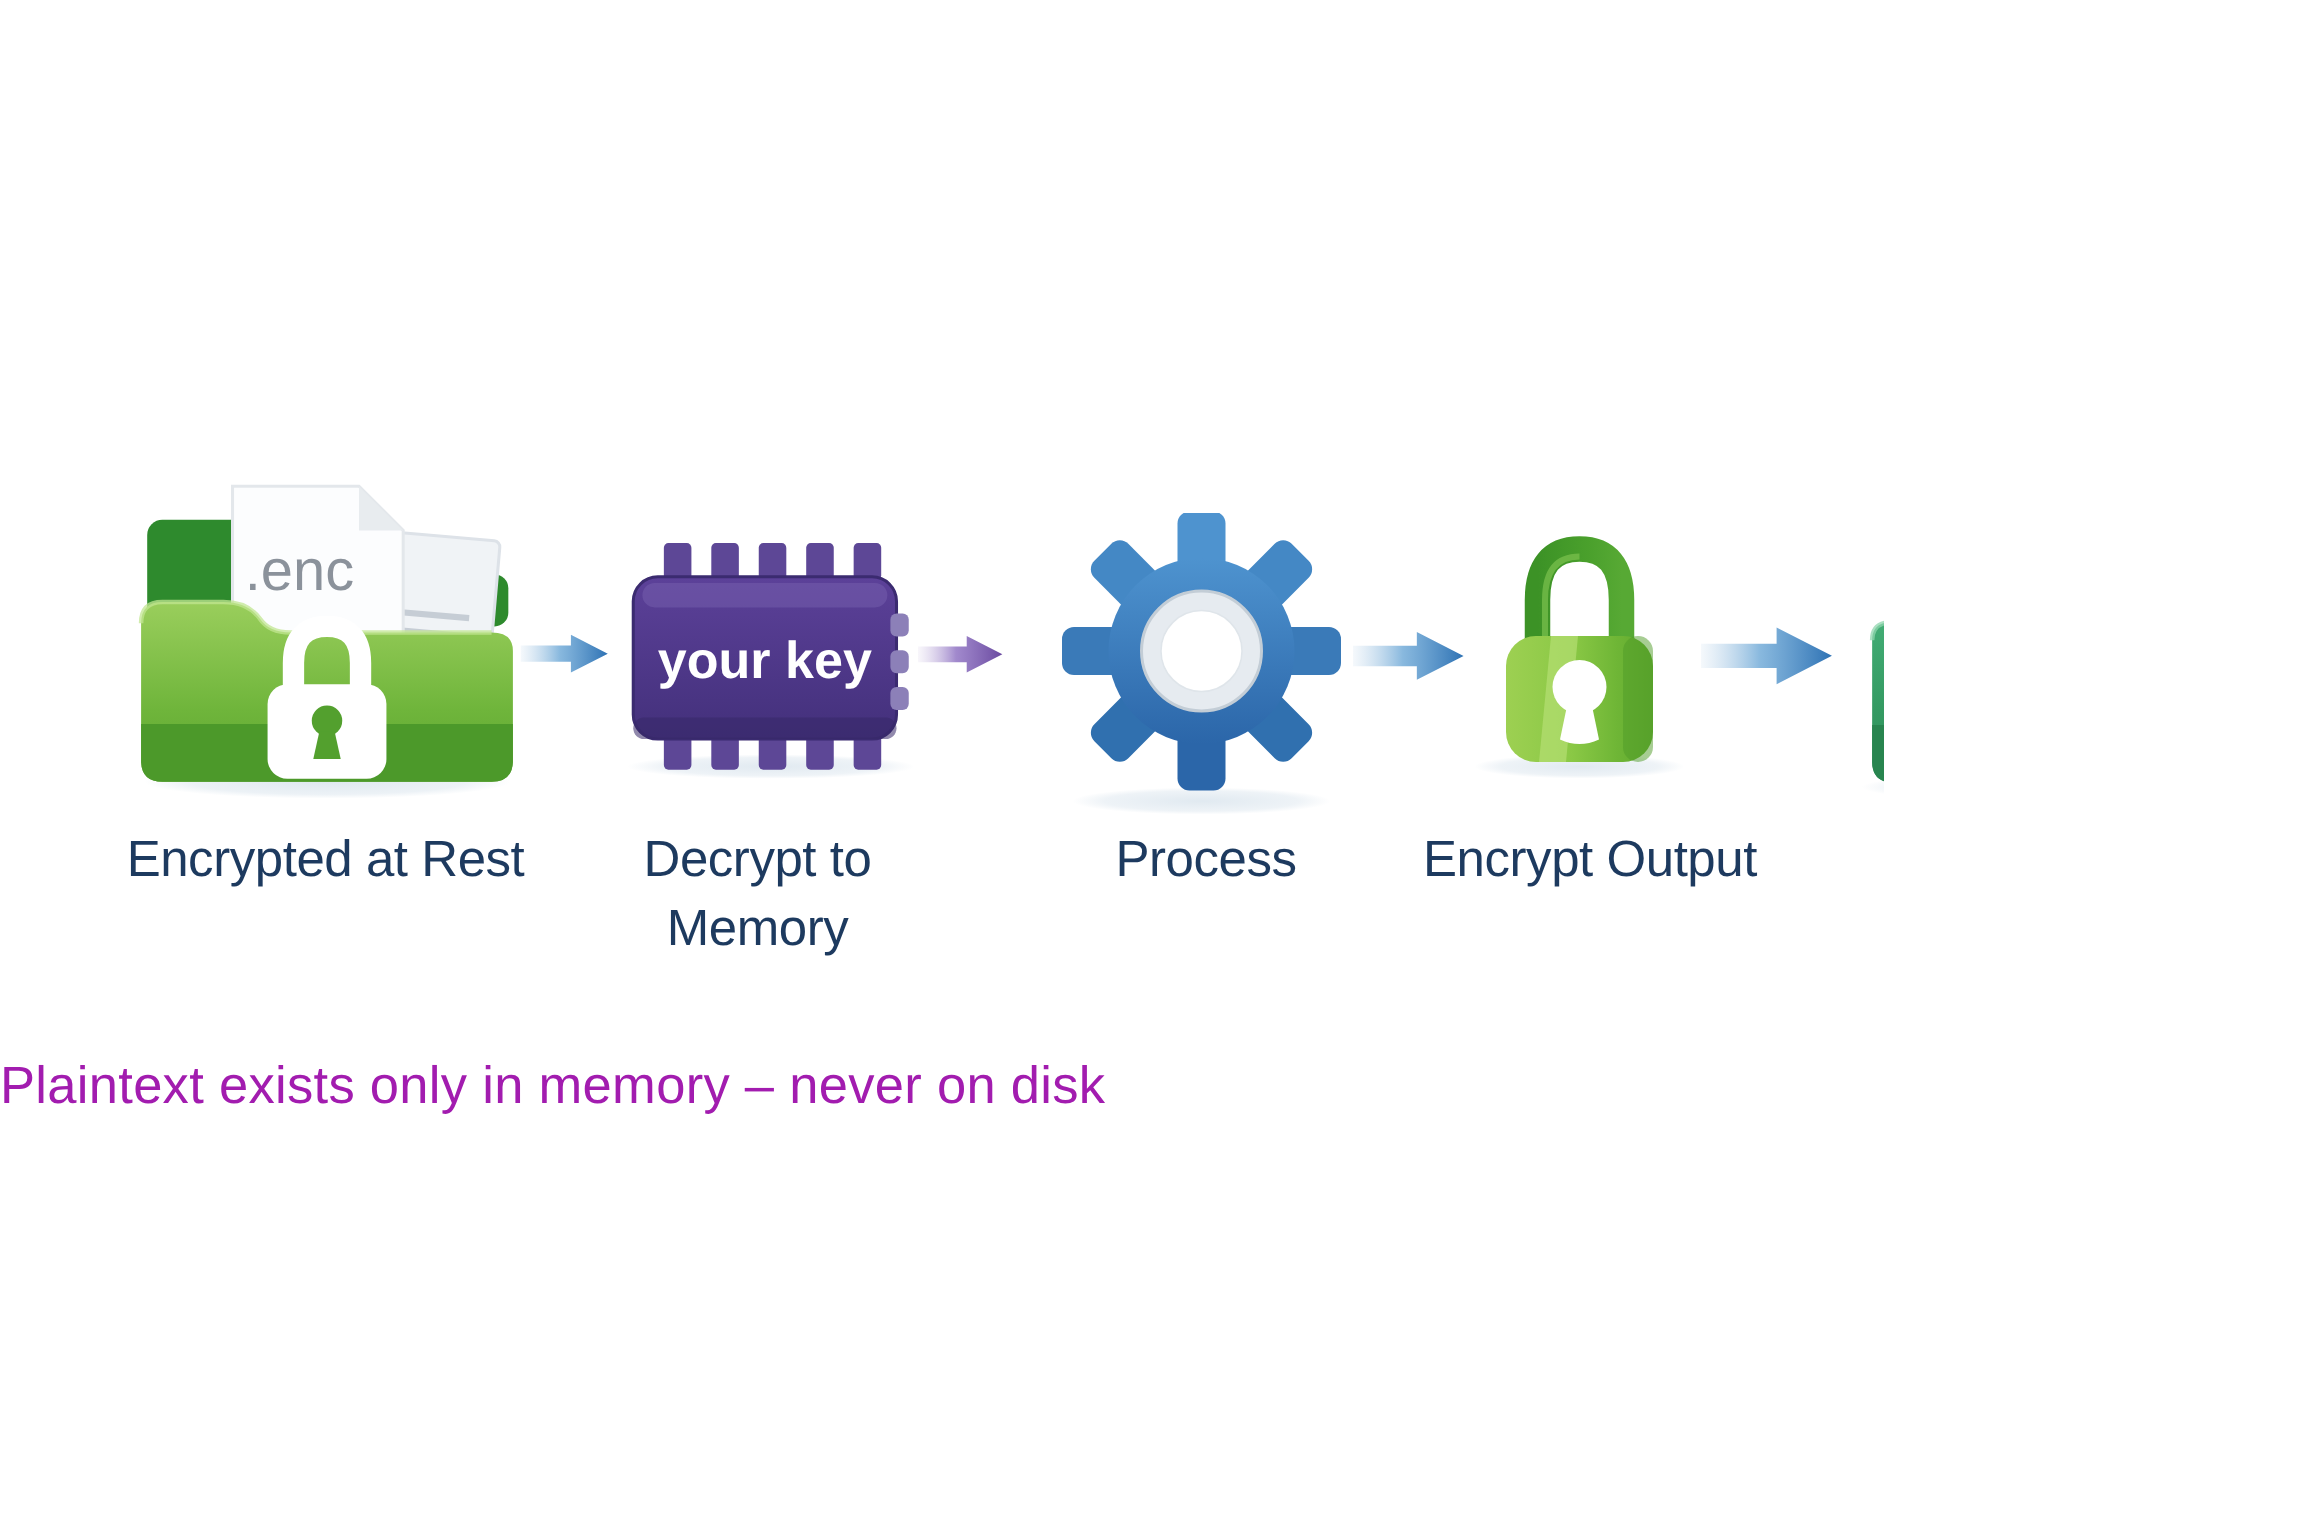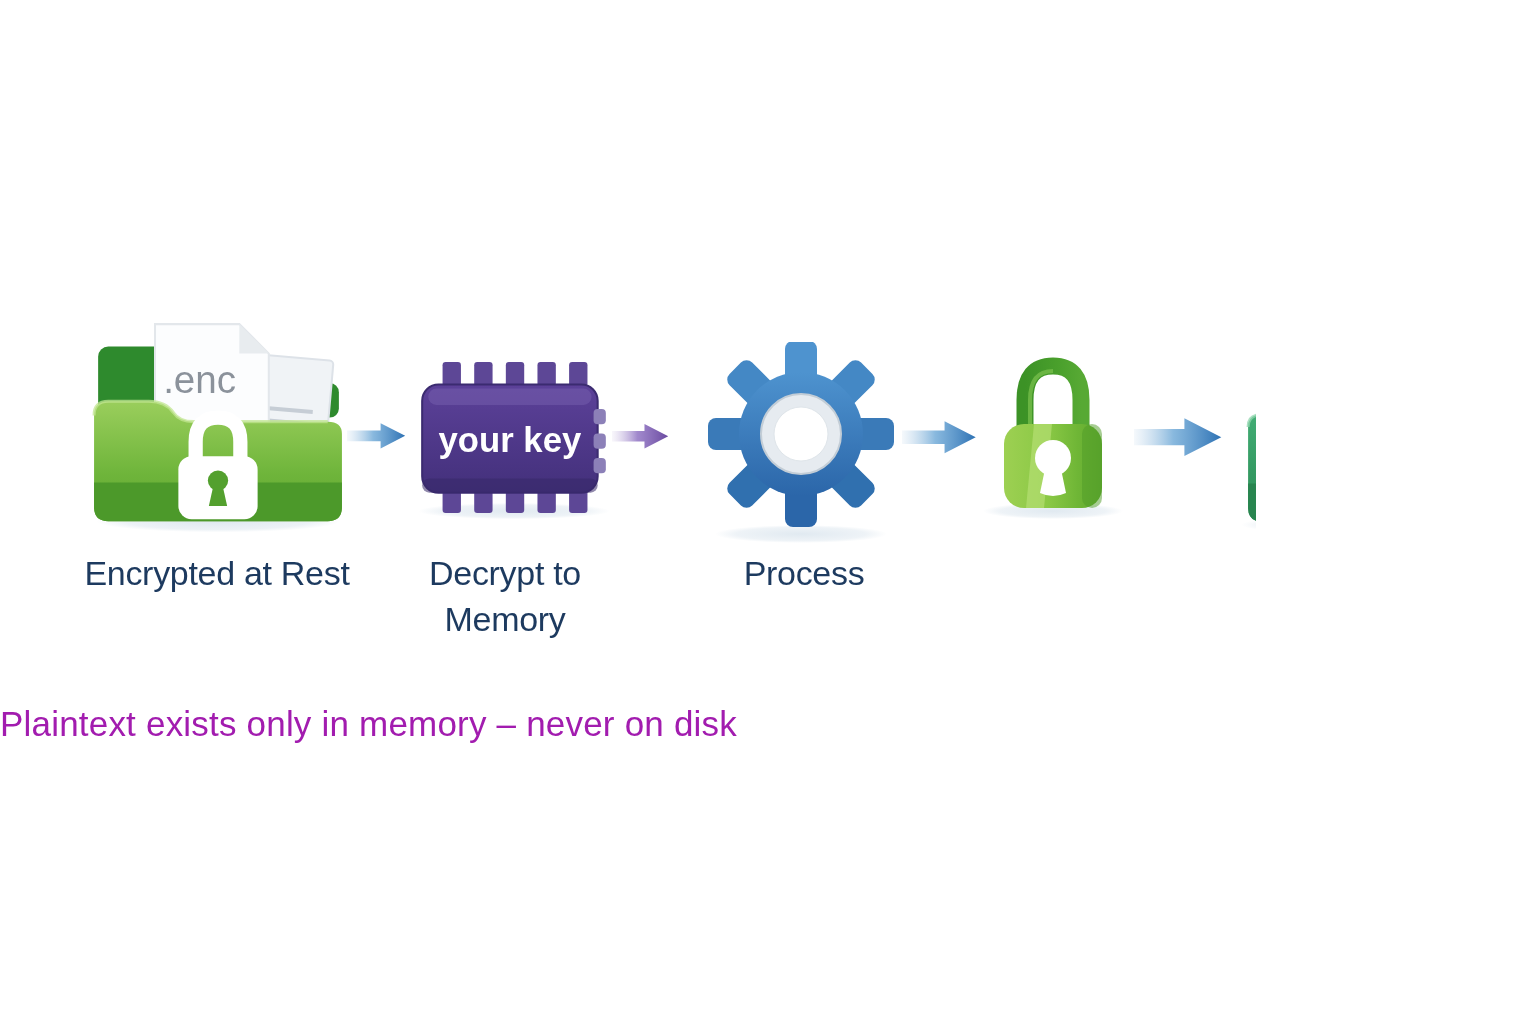--- a/index.html
+++ b/index.html
@@ -268,16 +268,17 @@
     <g>
       <path d="M 10,96 Q 10,84 23,84 L 76,84 Q 90,84 98,76 Q 104,70 116,70 L 190,70 Q 204,70 204,82 L 204,176 Q 204,190 190,190 L 24,190 Q 10,190 10,176 Z" fill="url(#f5grad)"></path>
       <path d="M 10,96 Q 10,84 23,84 L 76,84 Q 90,84 98,76 Q 104,70 116,70 L 190,70" fill="none" stroke="#8fd6ae" stroke-width="3" opacity="0.75"></path>
       <path d="M 10,152 L 204,152 L 204,176 Q 204,190 190,190 L 24,190 Q 10,190 10,176 Z" fill="#28854f"></path>
     </g>
   </svg>
 
   <div class="step-label label-1">Encrypted at Rest</div>
   <div class="step-label label-3">Process</div>
   <div class="step-label label-2">Decrypt to Memory</div>
+  <div class="step-label label-4">Encrypt Output</div>
 
   <div class="caption">Plaintext exists only in memory – never on disk</div>
 
 </div>
 
 </body></html>

